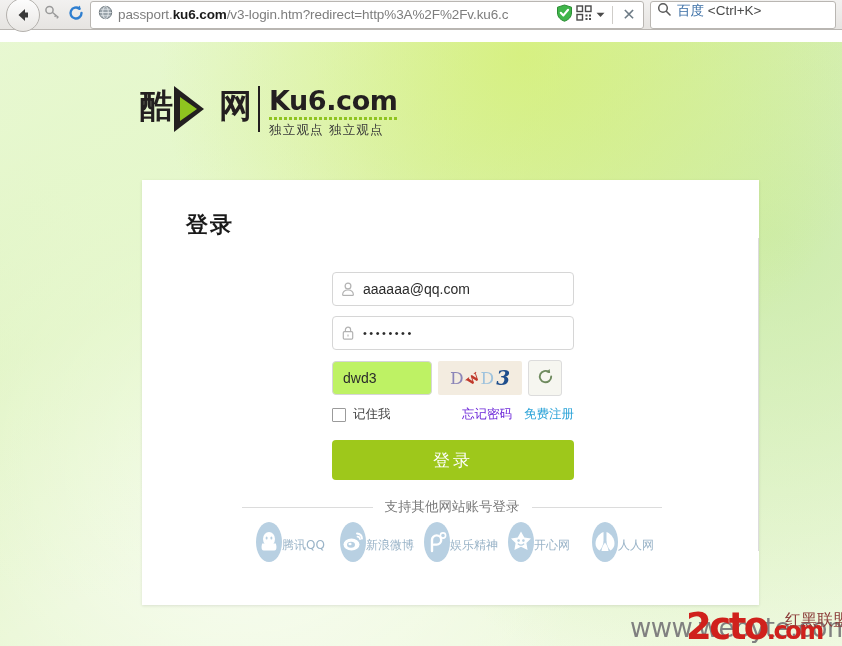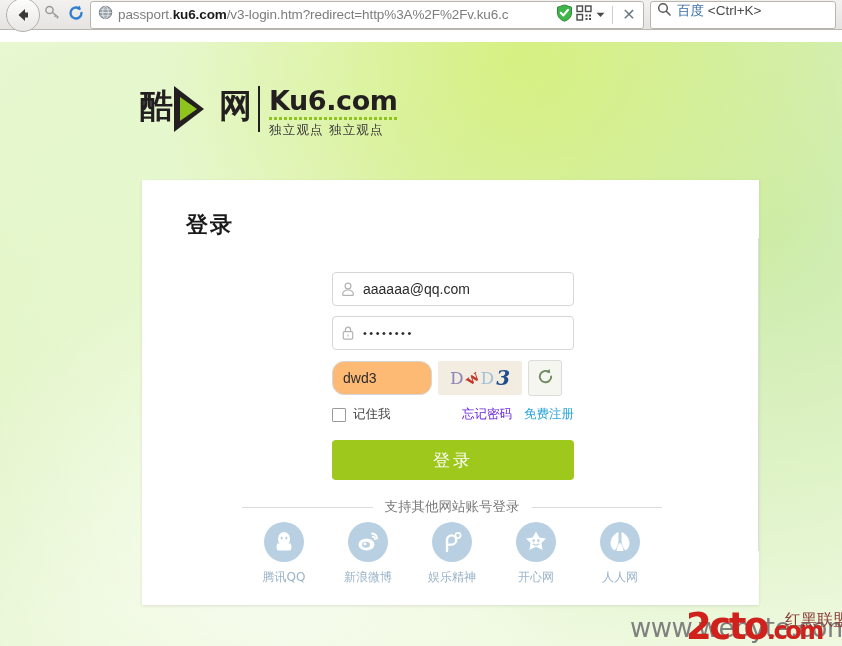--- a/index.html
+++ b/index.html
@@ -175,25 +175,25 @@
     font-size: 14px; color: #2b2b2b;
     white-space: nowrap;
   }
   .field-val.dots {
     font-size: 11px; letter-spacing: 2.5px; color: #2b2b2b;
   }
 
   .captcha-row { display: flex; align-items: center; gap: 6px; }
   .captcha-input {
     width: 100px; height: 34px;
-    border: 1px solid #d6d6d6; border-radius: 12px;
+    border: 1px solid #d6d6d6; border-radius: 4px;
     box-sizing: border-box;
     display: flex; align-items: center; padding-left: 10px;
     font-size: 14px; color: #2b2b2b;
-    background: #fdba74;
+    background: #bef264;
   }
   .captcha-img {
     width: 84px; height: 34px;
     background: #f3ece0;
     border-radius: 2px;
     display: flex; align-items: center; justify-content: center;
     gap: 2px;
     overflow: hidden;
     position: relative;
   }
@@ -257,21 +257,21 @@
     font-size: 13.5px; color: #7a7a7a;
     padding: 0 12px; white-space: nowrap;
   }
   .social-row {
     position: absolute; left: 100px; top: 342px;
     width: 420px;
     display: flex; justify-content: center; gap: 28px;
   }
   .social-item {
     width: 56px;
-    display: flex; flex-direction: column; align-items: center;
+    display: flex; flex-direction: row; align-items: center;
   }
   .social-circle {
     width: 40px; height: 40px; border-radius: 50%;
     background: #b8d0e2;
     display: flex; align-items: center; justify-content: center;
   }
   .social-label {
     margin-top: 7px;
     font-family: "DejaVu Sans", sans-serif;
     font-size: 12px; color: #9ab4c8; white-space: nowrap;

